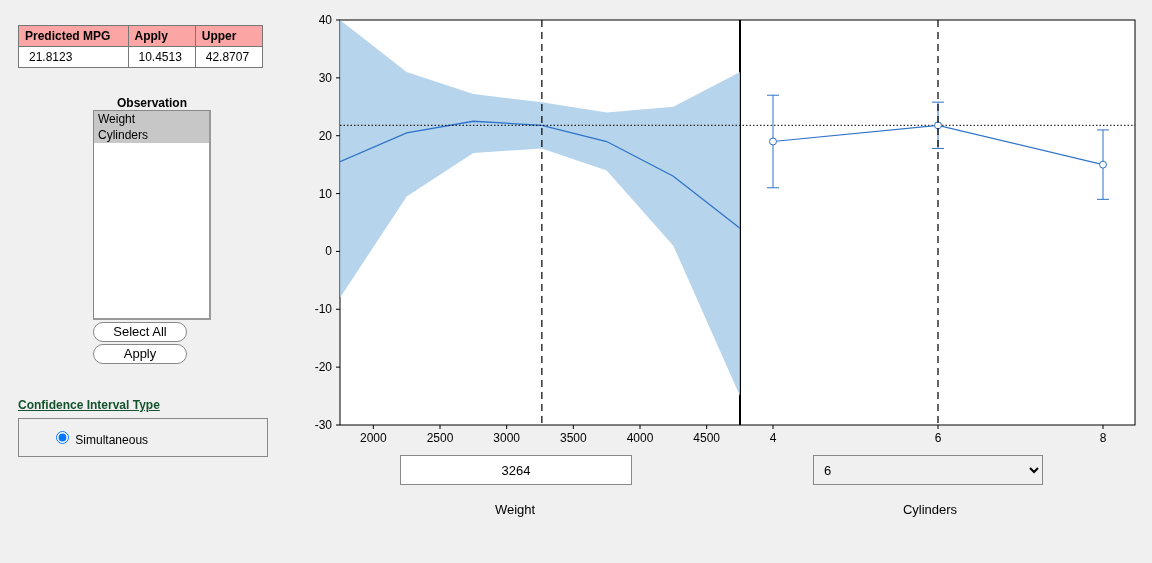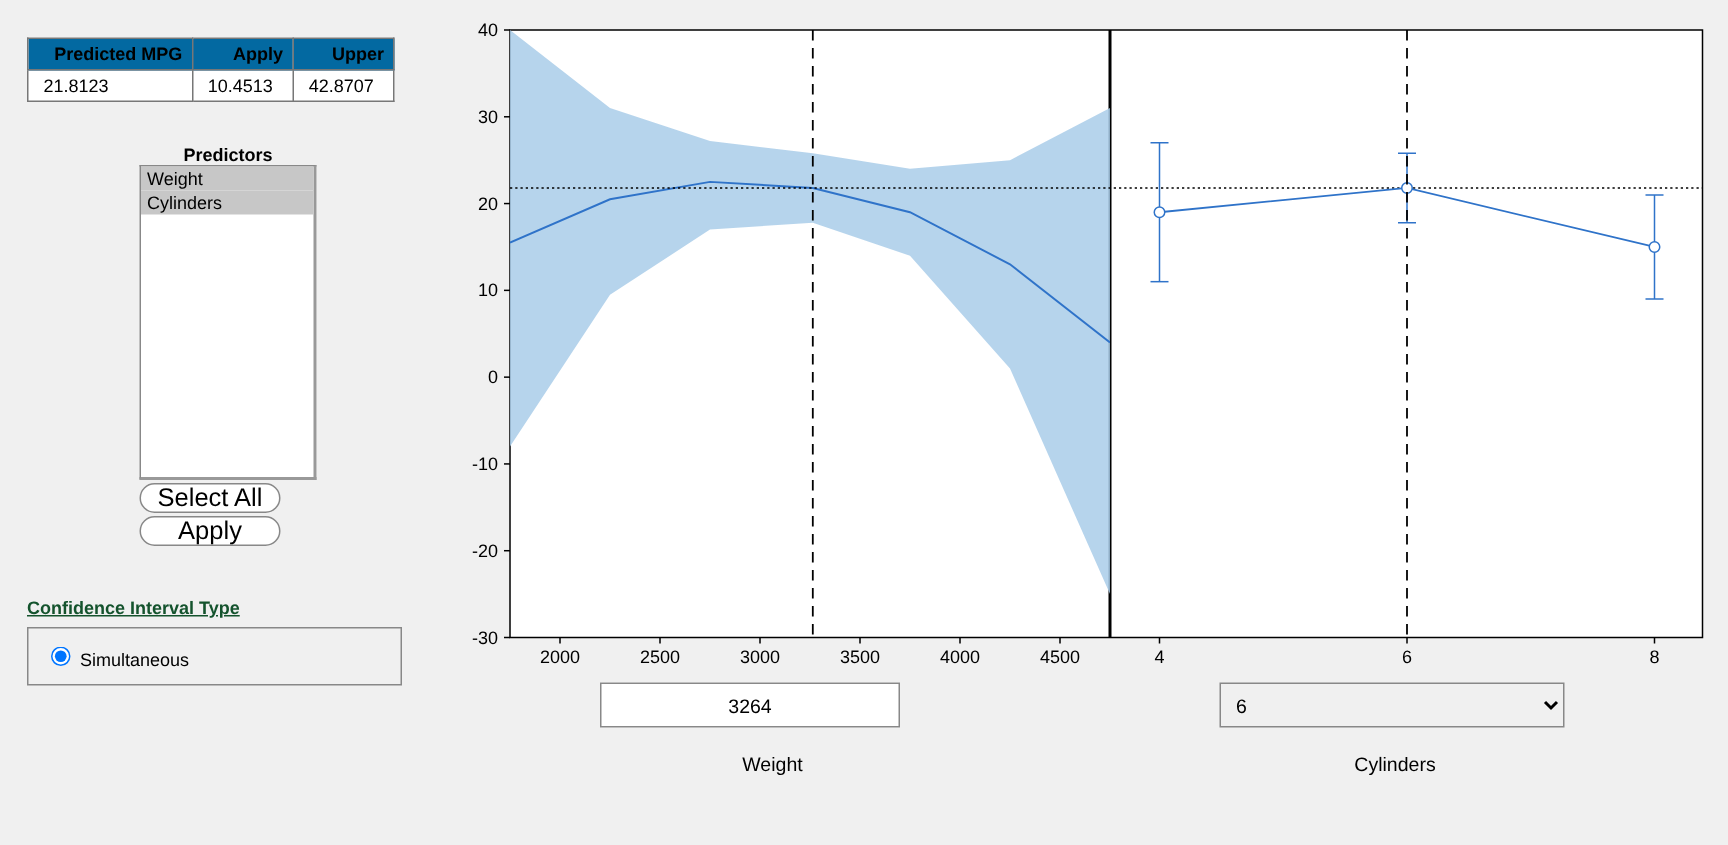--- a/index.html
+++ b/index.html
@@ -25,22 +25,22 @@
     background: #fff;
     border: 1px solid #777;
   }
   .pred-table th, .pred-table td {
     border: 1px solid #777;
     padding: 3px 6px;
     font-size: 12px;
     font-weight: normal;
   }
   .pred-table th {
-    background: #0369a1;
-    text-align: right;
+    background: #fca5a5;
+    text-align: left;
     font-weight: bold;
   }
   .pred-table td { text-align: left; padding-left: 10px; }
   .checkbox-row { margin-top: 10px; }
   .checkbox-row label { font-size: 12px; }
   .pred-label {
     text-align: center;
     font-weight: bold;
     margin-top: 28px;
     width: 118px;
@@ -61,56 +61,57 @@
   .btn {
     width: 94px;
     margin-left: 75px;
     margin-top: 2px;
     height: 20px;
     border: 1px solid #888;
     background: #fff;
     border-radius: 10px;
     text-align: center;
     line-height: 18px;
-    font-size: 17px;
+    font-size: 13px;
     cursor: pointer;
   }
   .ci-heading {
     color: #14532d;
     text-decoration: underline;
     font-weight: bold;
     margin-top: 34px;
   }
   .ci-box {
     border: 1px solid #888;
     margin-top: 6px;
     padding: 6px 4px;
     display: flex;
     gap: 0;
     width: 250px;
   }
   .ci-col {
     flex: 1;
     border-right: 1px solid #888;
     padding: 0 6px;
+    margin-left: 22px;
   }
   .ci-col:last-child { border-right: none; }
   .radio-row { margin: 3px 0; }
   .plot-area {
     position: absolute;
     left: 300px;
     top: 10px;
     width: 840px;
     height: 540px;
   }
   .weight-input {
     position: absolute;
     left: 400px;
     top: 455px;
-    width: 200px;
+    width: 232px;
     height: 30px;
     background: #fff;
     border: 1px solid #888;
     text-align: center;
     font-size: 13px;
   }
   .cyl-select {
     position: absolute;
     left: 813px;
     top: 455px;
@@ -142,21 +143,21 @@
     <tbody>
         <tr>
       <td>21.8123</td>
       <td>10.4513</td>
       <td>42.8707</td>
     </tr>
       </tbody>
   </table>
 
 
-  <div class="pred-label">Predictors</div>
+  <div class="pred-label">Observation</div>
   <div class="list-box">
     <div class="list-item selected">Weight</div>
     <div class="list-item selected">Cylinders</div>
   </div>
   <div class="btn">Select All</div>
   <div class="btn">Apply</div>
 
   <div class="ci-heading">Confidence Interval Type</div>
   <div class="ci-box">
     <div class="ci-col">

